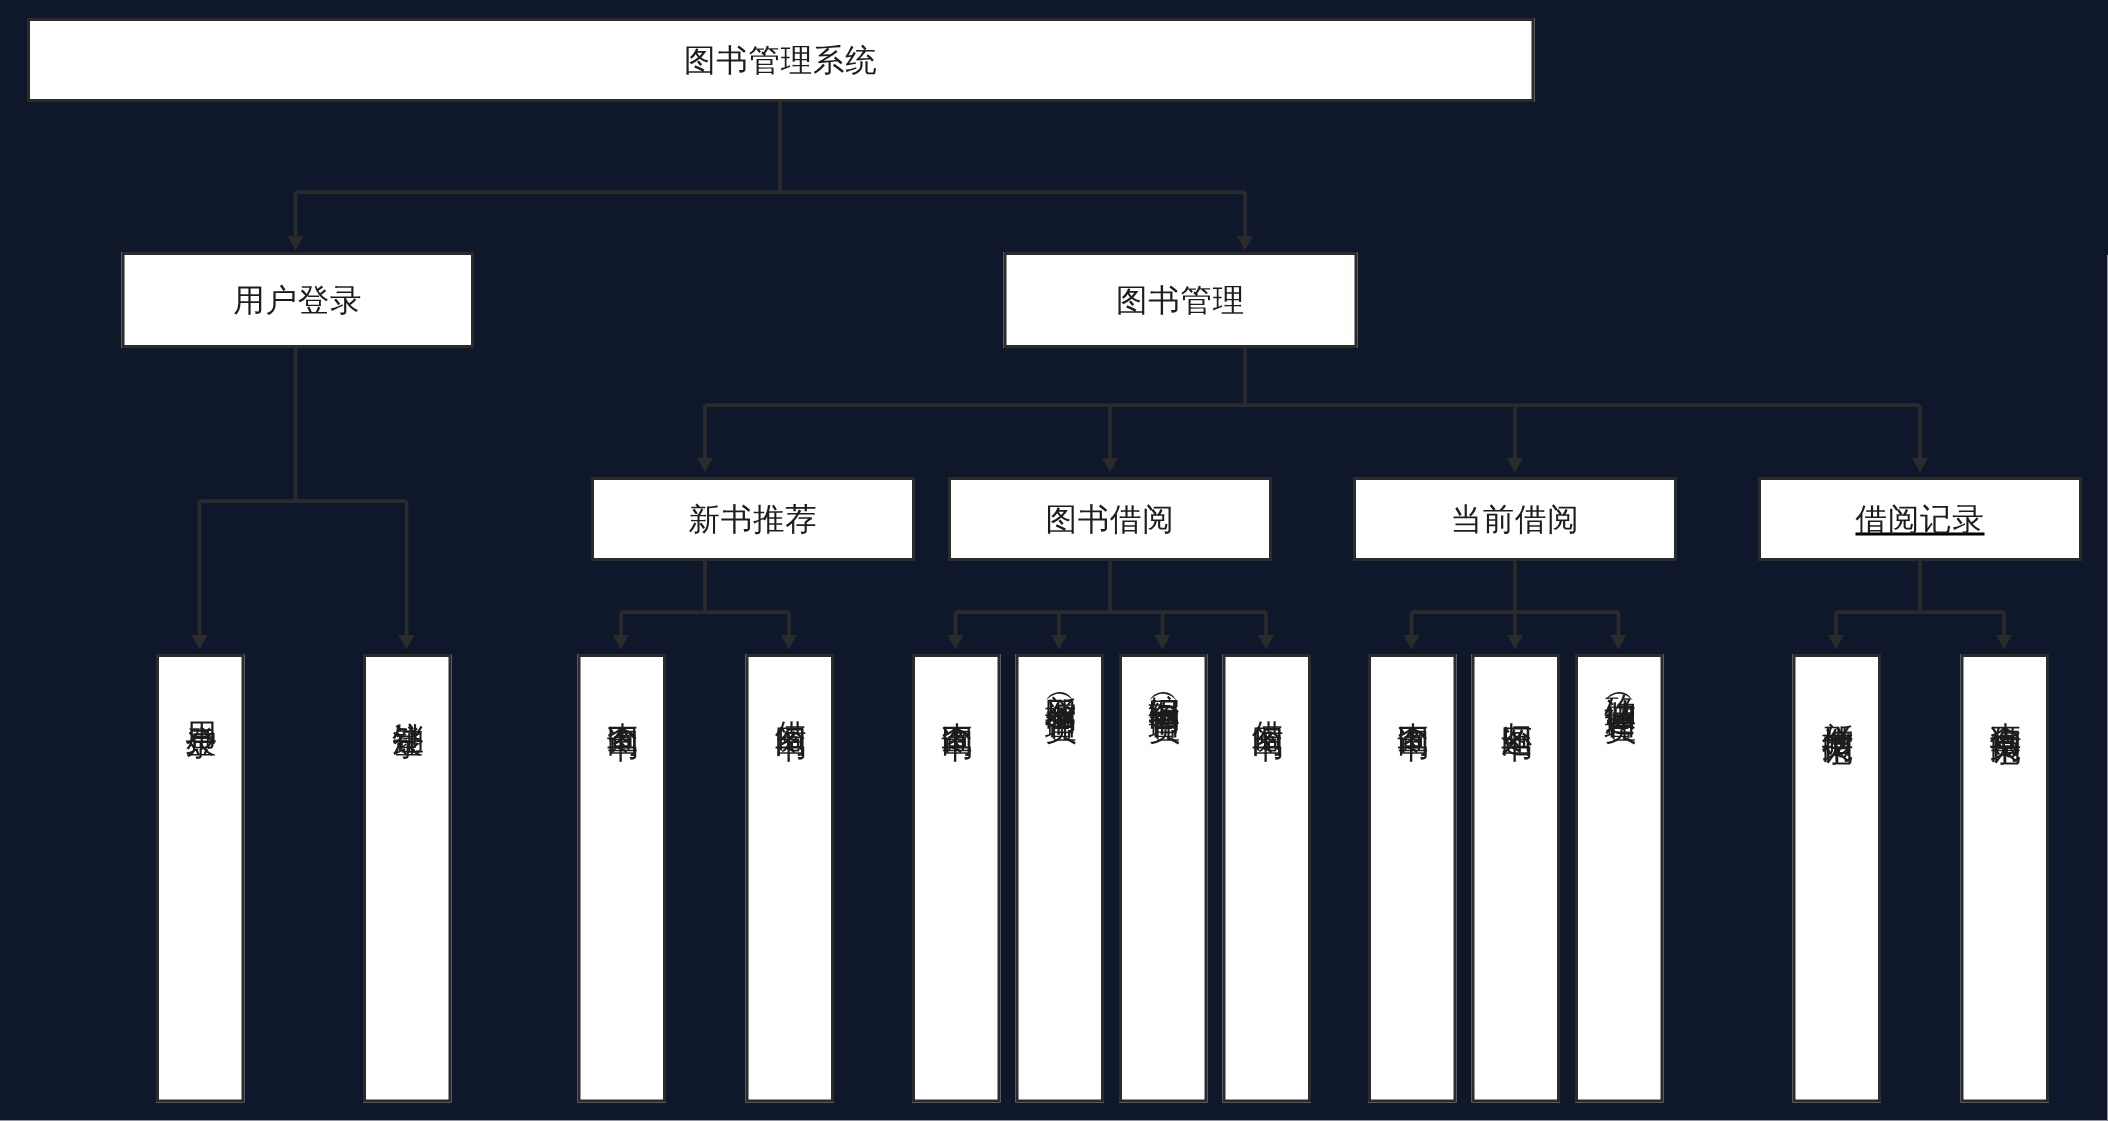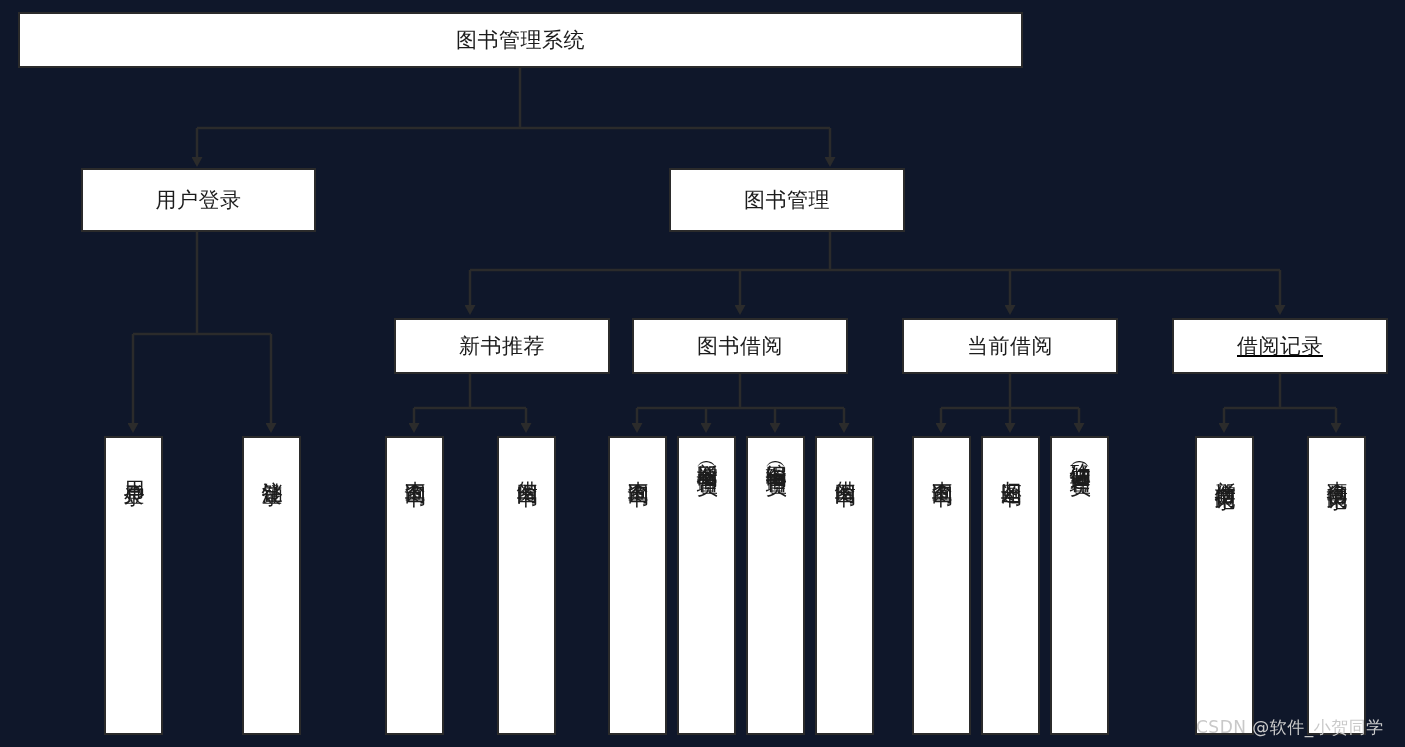--- a/index.html
+++ b/index.html
@@ -189,15 +189,14 @@
     <span class="node-label">确认归还（管理员）</span>
   </div>
 
   <div class="node leaf" style="left:1195px; top:436px; width:59px; height:299px;">
     <span class="node-label">新增借阅记录</span>
   </div>
   <div class="node leaf" style="left:1307px; top:436px; width:59px; height:299px;">
     <span class="node-label">查询借阅记录</span>
   </div>
 
-  <div class="watermark">CSDN @软件_小贺同学</div>
 
 </div>
 
 </body></html>

